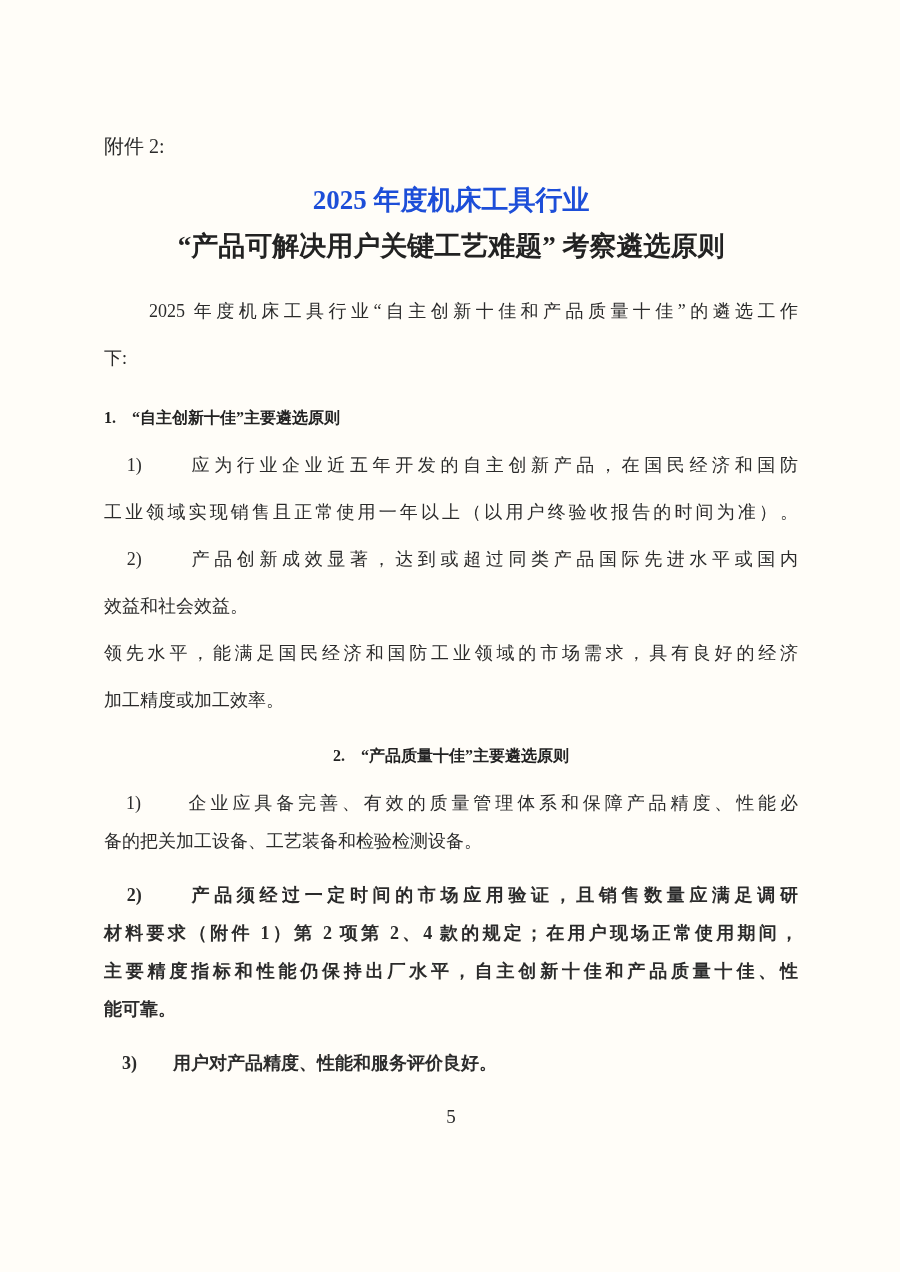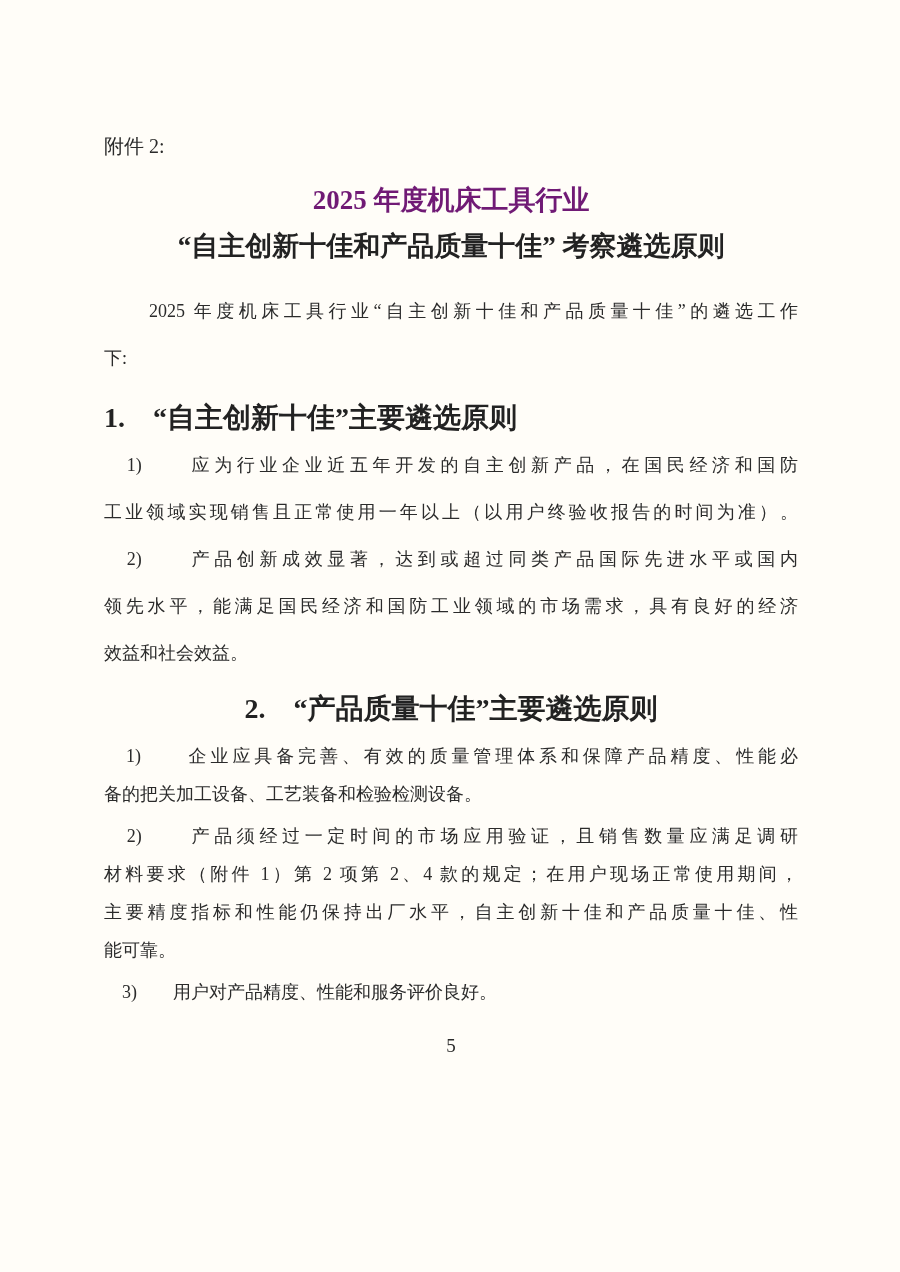--- a/index.html
+++ b/index.html
@@ -26,21 +26,21 @@
     margin-top: 132px;
     font-size: 20px;
     line-height: 28px;
   }
   .title1 {
     margin-top: 22px;
     text-align: center;
     font-weight: bold;
     font-size: 27px;
     line-height: 36px;
-    color: #701a75;
+    color: #1d4ed8;
   }
   .title2 {
     margin-top: 10px;
     text-align: center;
     font-weight: bold;
     font-size: 27px;
     line-height: 36px;
     color: #222;
   }
   .para { margin: 0; }
@@ -48,68 +48,69 @@
   .line {
     font-size: 18px;
     line-height: 47px;
   }
   .full {
     text-align: justify;
     text-align-last: justify;
   }
   .heading {
     font-weight: bold;
-    font-size: 28px;
+    font-size: 16px;
     line-height: 40px;
     color: #222;
   }
   .h1 { margin-top: 16px; }
   .h2 { margin-top: 12px; text-align: center; }
   .s1-item { margin-top: 4px; }
   .s1-item ~ .s1-item { margin-top: 0; }
   .tight .line { line-height: 38px; }
   .s2-item { margin-top: 8px; }
-  .s2-item ~ .s2-item { margin-top: 4px; }
+  .s2-item ~ .s2-item { margin-top: 16px; font-weight: bold; }
   .pagenum {
     margin-top: 22px;
     text-align: center;
     font-size: 19px;
     line-height: 26px;
   }
 </style>
 </head>
 <body>
 
 <div class="page">
   <div class="content">
 
     <div class="attach">附件 2:</div>
 
     <div class="title1">2025 年度机床工具行业</div>
-    <div class="title2">“自主创新十佳和产品质量十佳” 考察遴选原则</div>
+    <div class="title2">“产品可解决用户关键工艺难题” 考察遴选原则</div>
 
     <div class="para intro">
       <div class="line full">　　2025 年度机床工具行业“自主创新十佳和产品质量十佳”的遴选工作</div>
       <div class="line">下:</div>
     </div>
 
     <div class="heading h1">1.　“自主创新十佳”主要遴选原则</div>
 
     <div class="para s1-item">
       <div class="line full">　1)　　应为行业企业近五年开发的自主创新产品，在国民经济和国防</div>
       <div class="line full">工业领域实现销售且正常使用一年以上（以用户终验收报告的时间为准）。</div>
     </div>
 
     <div class="para s1-item">
       <div class="line full">　2)　　产品创新成效显著，达到或超过同类产品国际先进水平或国内</div>
+      <div class="line">效益和社会效益。</div>
       <div class="line full">领先水平，能满足国民经济和国防工业领域的市场需求，具有良好的经济</div>
-      <div class="line">效益和社会效益。</div>
     </div>
 
     <div class="para s1-item">
+      <div class="line">加工精度或加工效率。</div>
     </div>
 
     <div class="heading h2">2.　“产品质量十佳”主要遴选原则</div>
 
     <div class="tight">
       <div class="para s2-item">
         <div class="line full">　1)　　企业应具备完善、有效的质量管理体系和保障产品精度、性能必</div>
         <div class="line">备的把关加工设备、工艺装备和检验检测设备。</div>
       </div>
 

